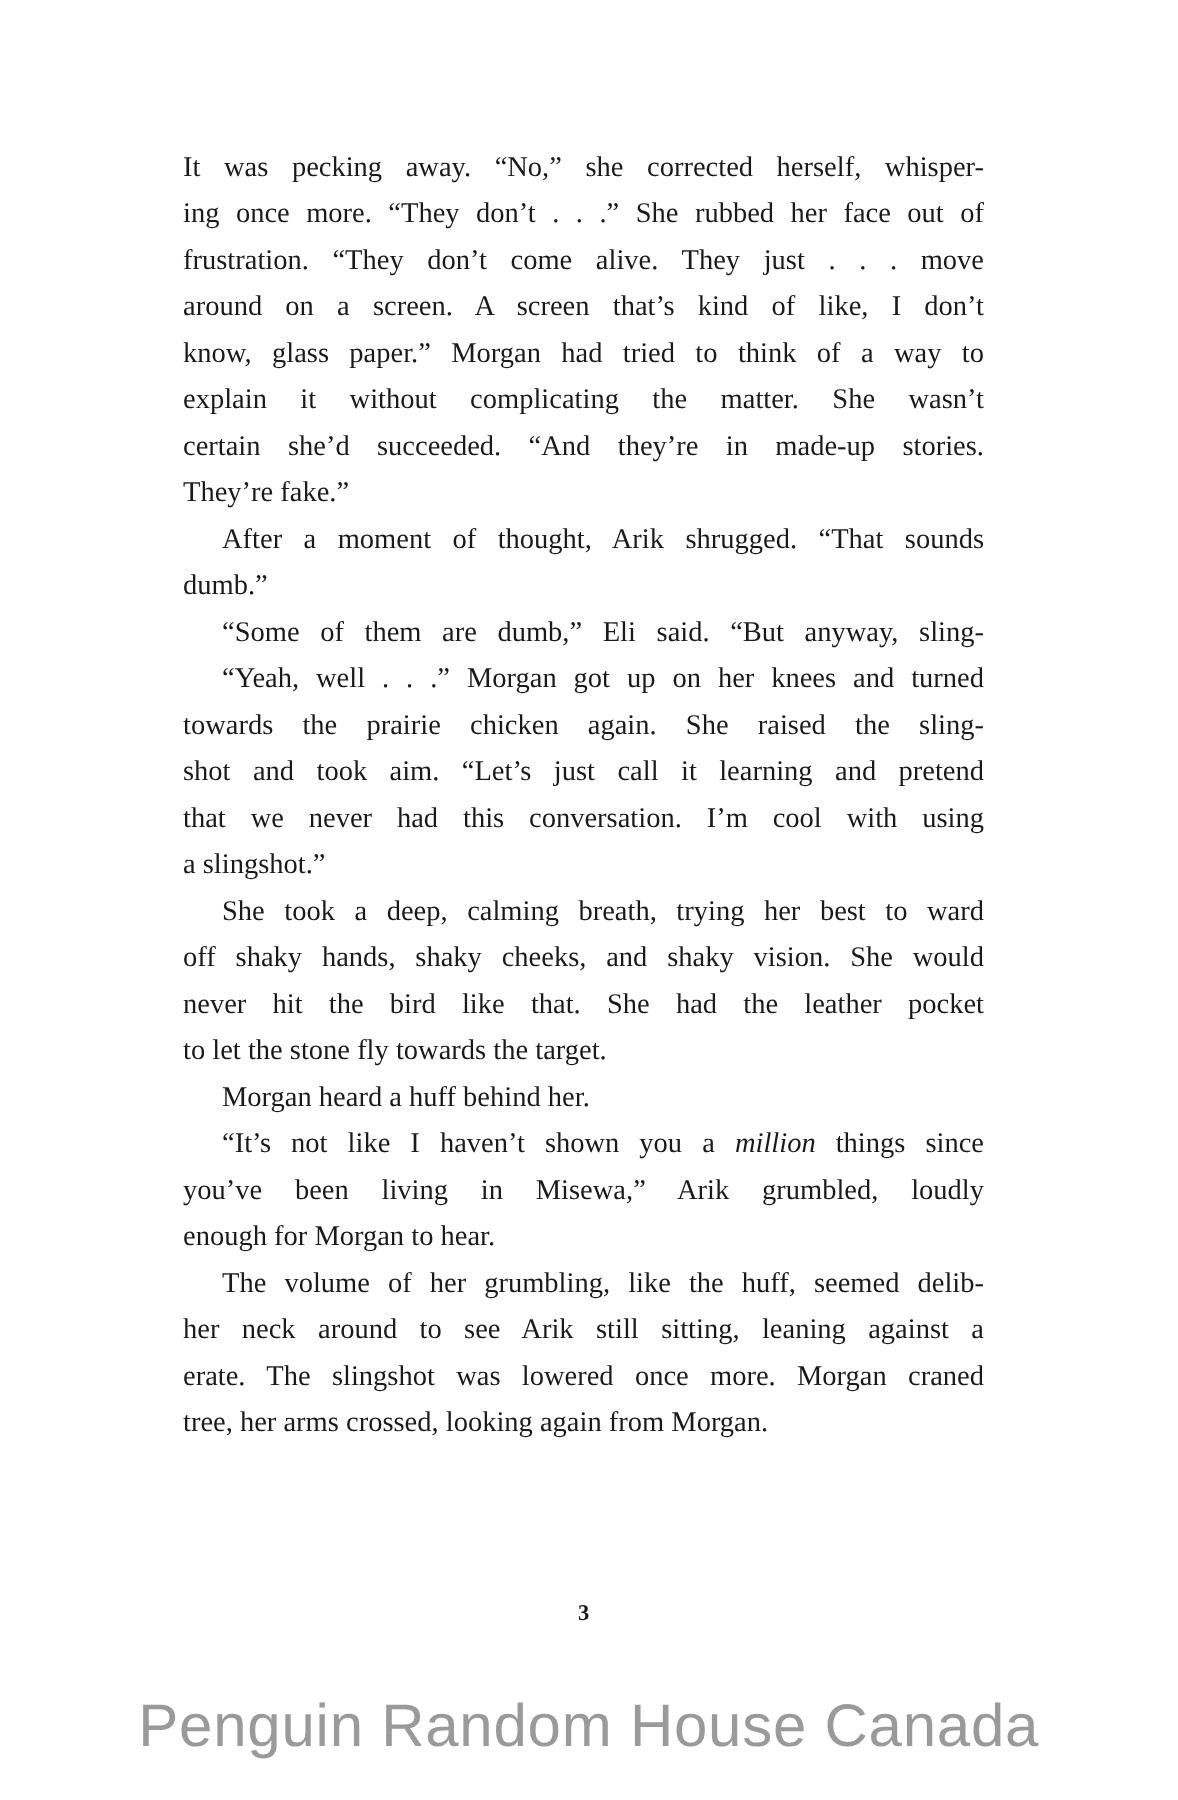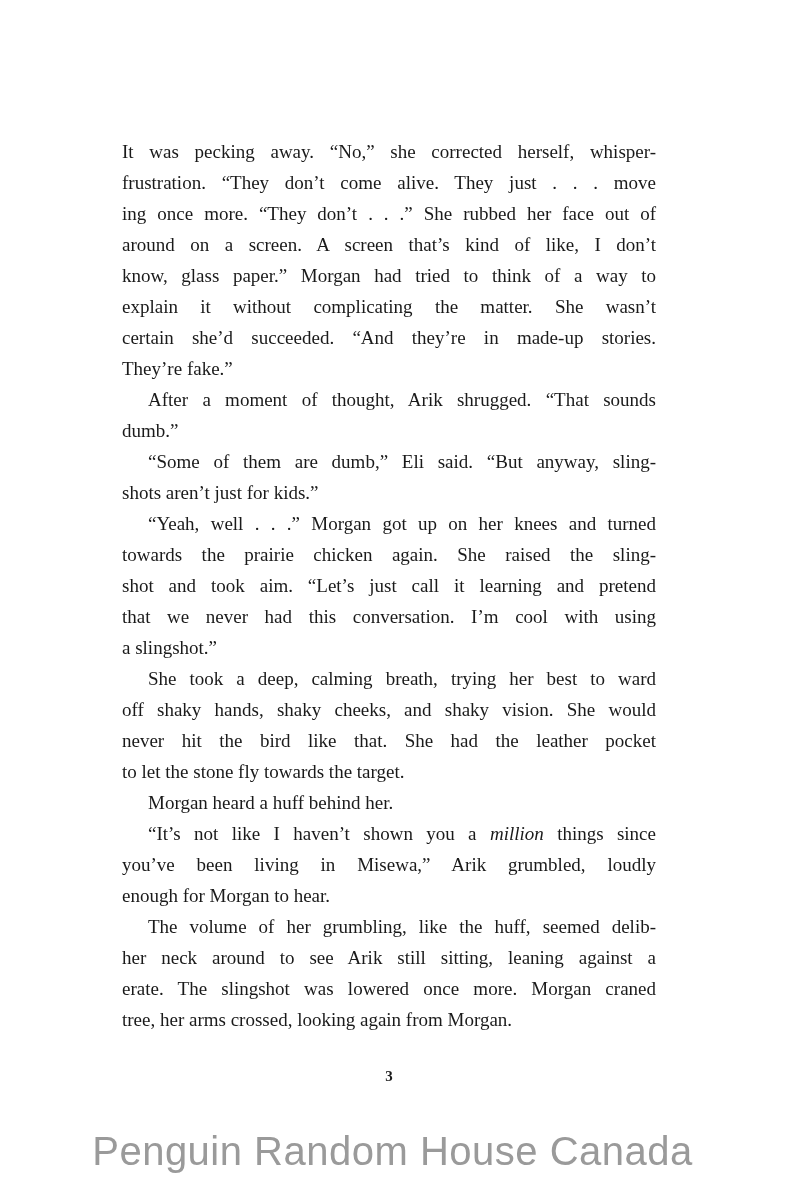--- a/index.html
+++ b/index.html
@@ -61,38 +61,37 @@
     font-size: 40px;
     font-weight: 400;
     color: #9a9a9a;
     letter-spacing: 0.5px;
   }
 </style>
 </head>
 <body style="background: rgb(255, 255, 255);">
 
 <div class="page" style="background: rgb(255, 255, 255);">
-  <main class="text-block" style="color: rgb(26, 26, 26); margin-top: 40px;">
+  <main class="text-block" style="color: rgb(26, 26, 26);">
       <div class="para">
         <div class="line">It was pecking away. “No,” she corrected herself, whisper-</div>
+        <div class="line">ing once more. “They don’t . . .” She rubbed her face out of</div>
         <div class="line">frustration. “They don’t come alive. They just . . . move</div>
-        <div class="line">ing once more. “They don’t . . .” She rubbed her face out of</div>
         <div class="line">around on a screen. A screen that’s kind of like, I don’t</div>
         <div class="line">know, glass paper.” Morgan had tried to think of a way to</div>
         <div class="line">explain it without complicating the matter. She wasn’t</div>
         <div class="line">certain she’d succeeded. “And they’re in made-up stories.</div>
         <div class="line para-end">They’re fake.”</div>
       </div>
       <div class="para indented">
         <div class="line">After a moment of thought, Arik shrugged. “That sounds</div>
         <div class="line para-end">dumb.”</div>
       </div>
       <div class="para indented">
         <div class="line">“Some of them are dumb,” Eli said. “But anyway, sling-</div>
-        <div class="line para-end">shots aren’t just for kids.”</div>
       </div>
       <div class="para indented">
         <div class="line">“Yeah, well . . .” Morgan got up on her knees and turned</div>
         <div class="line">towards the prairie chicken again. She raised the sling-</div>
         <div class="line">shot and took aim. “Let’s just call it learning and pretend</div>
         <div class="line">that we never had this conversation. I’m cool with using</div>
         <div class="line para-end">a slingshot.”</div>
       </div>
       <div class="para indented">
         <div class="line">She took a deep, calming breath, trying her best to ward</div>

